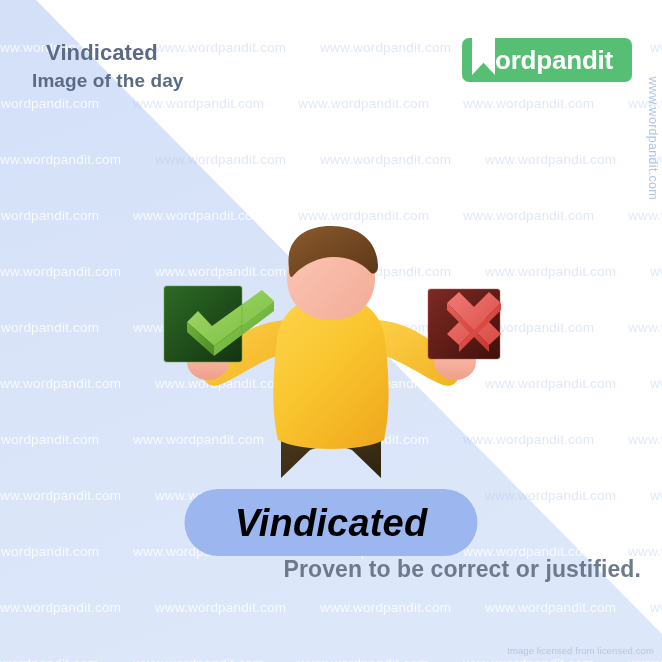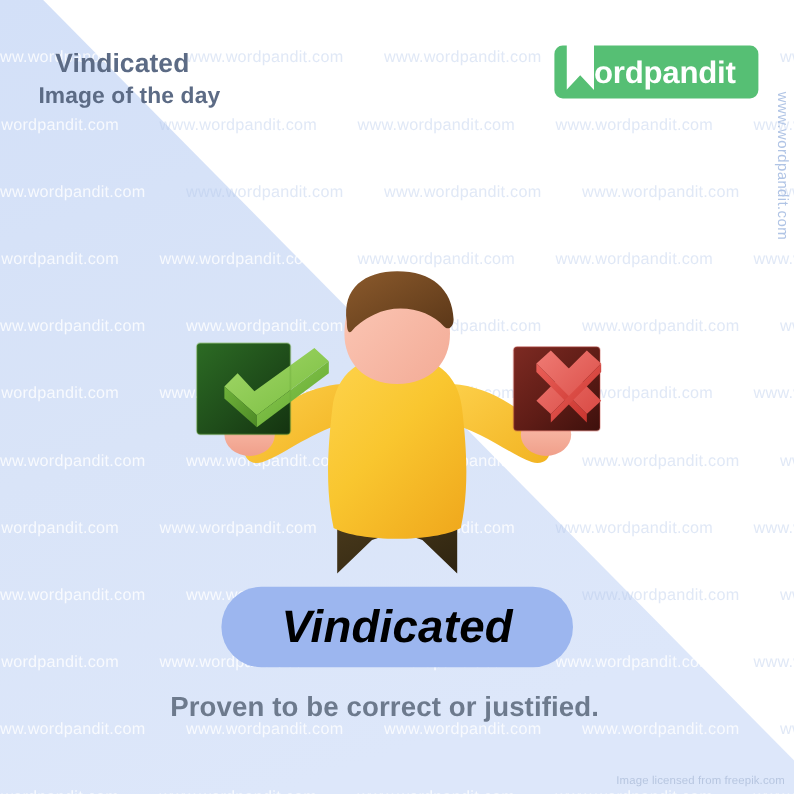--- a/index.html
+++ b/index.html
@@ -150,23 +150,23 @@
     color: #000000;
     letter-spacing: .2px;
     line-height: 1;
     font-style: italic;
   }
 
   
   #definition {
     position: absolute;
     left: 0;
-    top: 576px;
+    top: 556px;
     width: 641px;
-    text-align: center;
+    text-align: right;
     z-index: 6;
     font-size: 23px;
     font-weight: 600;
     color: #6d7a8d;
     letter-spacing: .1px;
   }
 
   
   #credit {
     position: absolute;
@@ -396,17 +396,17 @@
     <div class="logo-bookmark"></div>
     <div class="logo-word">ordpandit</div>
   </div>
 
   <div id="word-pill">
     <span id="word-pill-text">Vindicated</span>
   </div>
 
   <div id="definition">Proven to be correct or justified.</div>
 
-  <div id="credit">Image licensed from freepik.com</div>
+  <div id="credit">Image licensed from licensed.com</div>
 
   <div class="wm-vertical">www.wordpandit.com</div>
 
 </div>
 
 </body></html>

